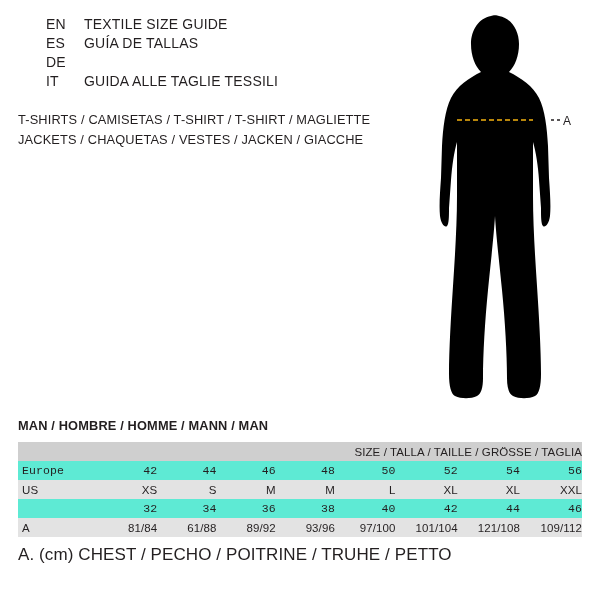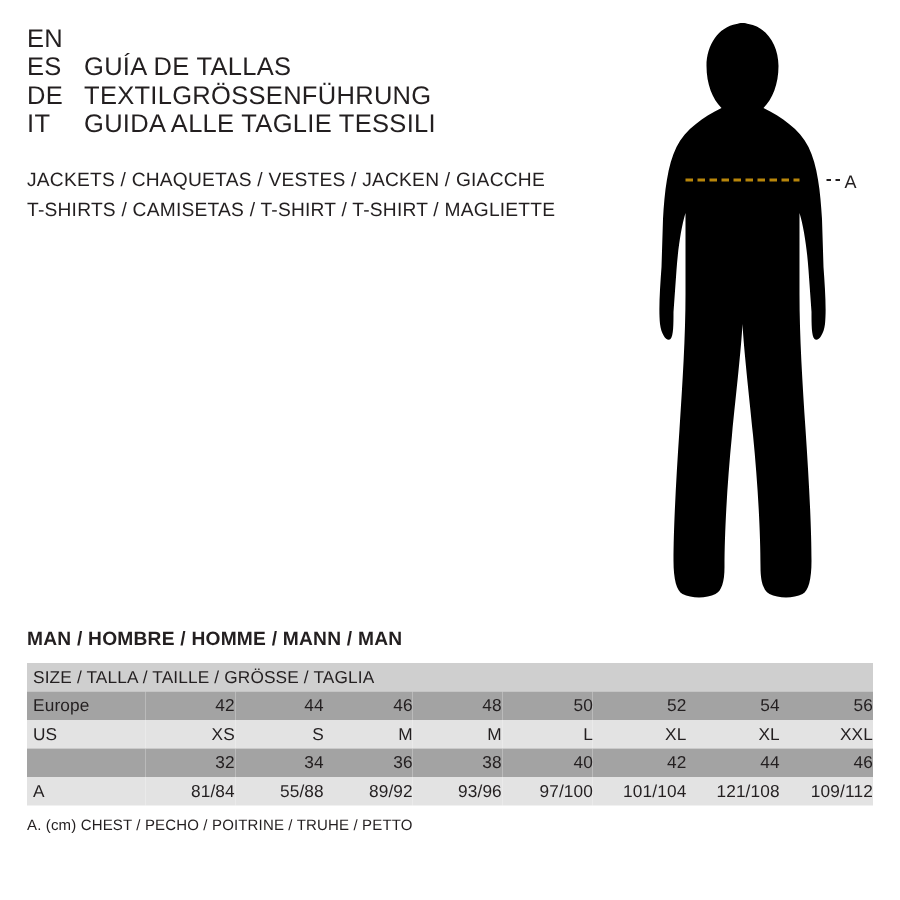--- a/index.html
+++ b/index.html
@@ -23,24 +23,25 @@
 
   
   .lang-block {
     position: absolute;
     left: 18px;
     top: 16px;
     width: 380px;
   }
   .lang-row {
     display: flex;
-    align-items: center;
+    align-items: flex-start;
     height: 19px;
-    font-size: 17px;
+    font-size: 14px;
     letter-spacing: 0.2px;
+    margin-left: 28px;
   }
   .lang-code {
     width: 38px;
     flex: 0 0 38px;
     color: #231f20;
   }
   .lang-text {
     color: #231f20;
     white-space: nowrap;
   }
@@ -102,72 +103,74 @@
   .size-table td {
     padding: 0;
     height: 19px;
     vertical-align: middle;
     letter-spacing: 0.1px;
   }
   .size-table tr.head td {
     background: #cfcfcf;
     font-weight: normal;
     padding-left: 4px;
+    text-align: right;
   }
   .size-table tr.shade td {
     background: #e3e3e3;
   }
   .size-table tr.plain td {
-    background: #a3a3a3;
+    background: #5eead4;
+    font-family: Liberation Mono, monospace;
   }
   .size-table td.label {
     padding-left: 4px;
     width: 86px;
   }
   .size-table td.val {
     width: 68px;
     text-align: right;
   }
 
   .footnote {
     position: absolute;
     left: 18px;
     top: 545px;
-    font-size: 10px;
+    font-size: 17px;
     letter-spacing: 0.1px;
     color: #231f20;
     white-space: nowrap;
   }
 </style>
 </head>
 <body>
 
 <div class="page">
 
   <div class="lang-block">
     <div class="lang-row">
       <span class="lang-code">EN</span>
+      <span class="lang-text">TEXTILE SIZE GUIDE</span>
     </div>
     <div class="lang-row">
       <span class="lang-code">ES</span>
       <span class="lang-text">GUÍA DE TALLAS</span>
     </div>
     <div class="lang-row">
       <span class="lang-code">DE</span>
-      <span class="lang-text">TEXTILGRÖSSENFÜHRUNG</span>
     </div>
     <div class="lang-row">
       <span class="lang-code">IT</span>
       <span class="lang-text">GUIDA ALLE TAGLIE TESSILI</span>
     </div>
   </div>
 
   <div class="category-block">
+    <div class="category-line">T-SHIRTS / CAMISETAS / T-SHIRT / T-SHIRT / MAGLIETTE</div>
     <div class="category-line">JACKETS / CHAQUETAS / VESTES / JACKEN / GIACCHE</div>
-    <div class="category-line">T-SHIRTS / CAMISETAS / T-SHIRT / T-SHIRT / MAGLIETTE</div>
   </div>
 
   <div class="figure-wrap">
     <svg width="200" height="400" viewBox="0 0 200 400">
       <path fill="#000000" d="
         M96,6
         C84,8 76,20 76,34
         C76,46 80,56 86,62
         C74,68 62,76 56,88
         C50,100 48,118 47,136
@@ -248,21 +251,21 @@
         <td class="val">36</td>
         <td class="val">38</td>
         <td class="val">40</td>
         <td class="val">42</td>
         <td class="val">44</td>
         <td class="val">46</td>
       </tr>
       <tr class="shade">
         <td class="label">A</td>
         <td class="val">81/84</td>
-        <td class="val">55/88</td>
+        <td class="val">61/88</td>
         <td class="val">89/92</td>
         <td class="val">93/96</td>
         <td class="val">97/100</td>
         <td class="val">101/104</td>
         <td class="val">121/108</td>
         <td class="val">109/112</td>
       </tr>
     </tbody>
   </table>
 

